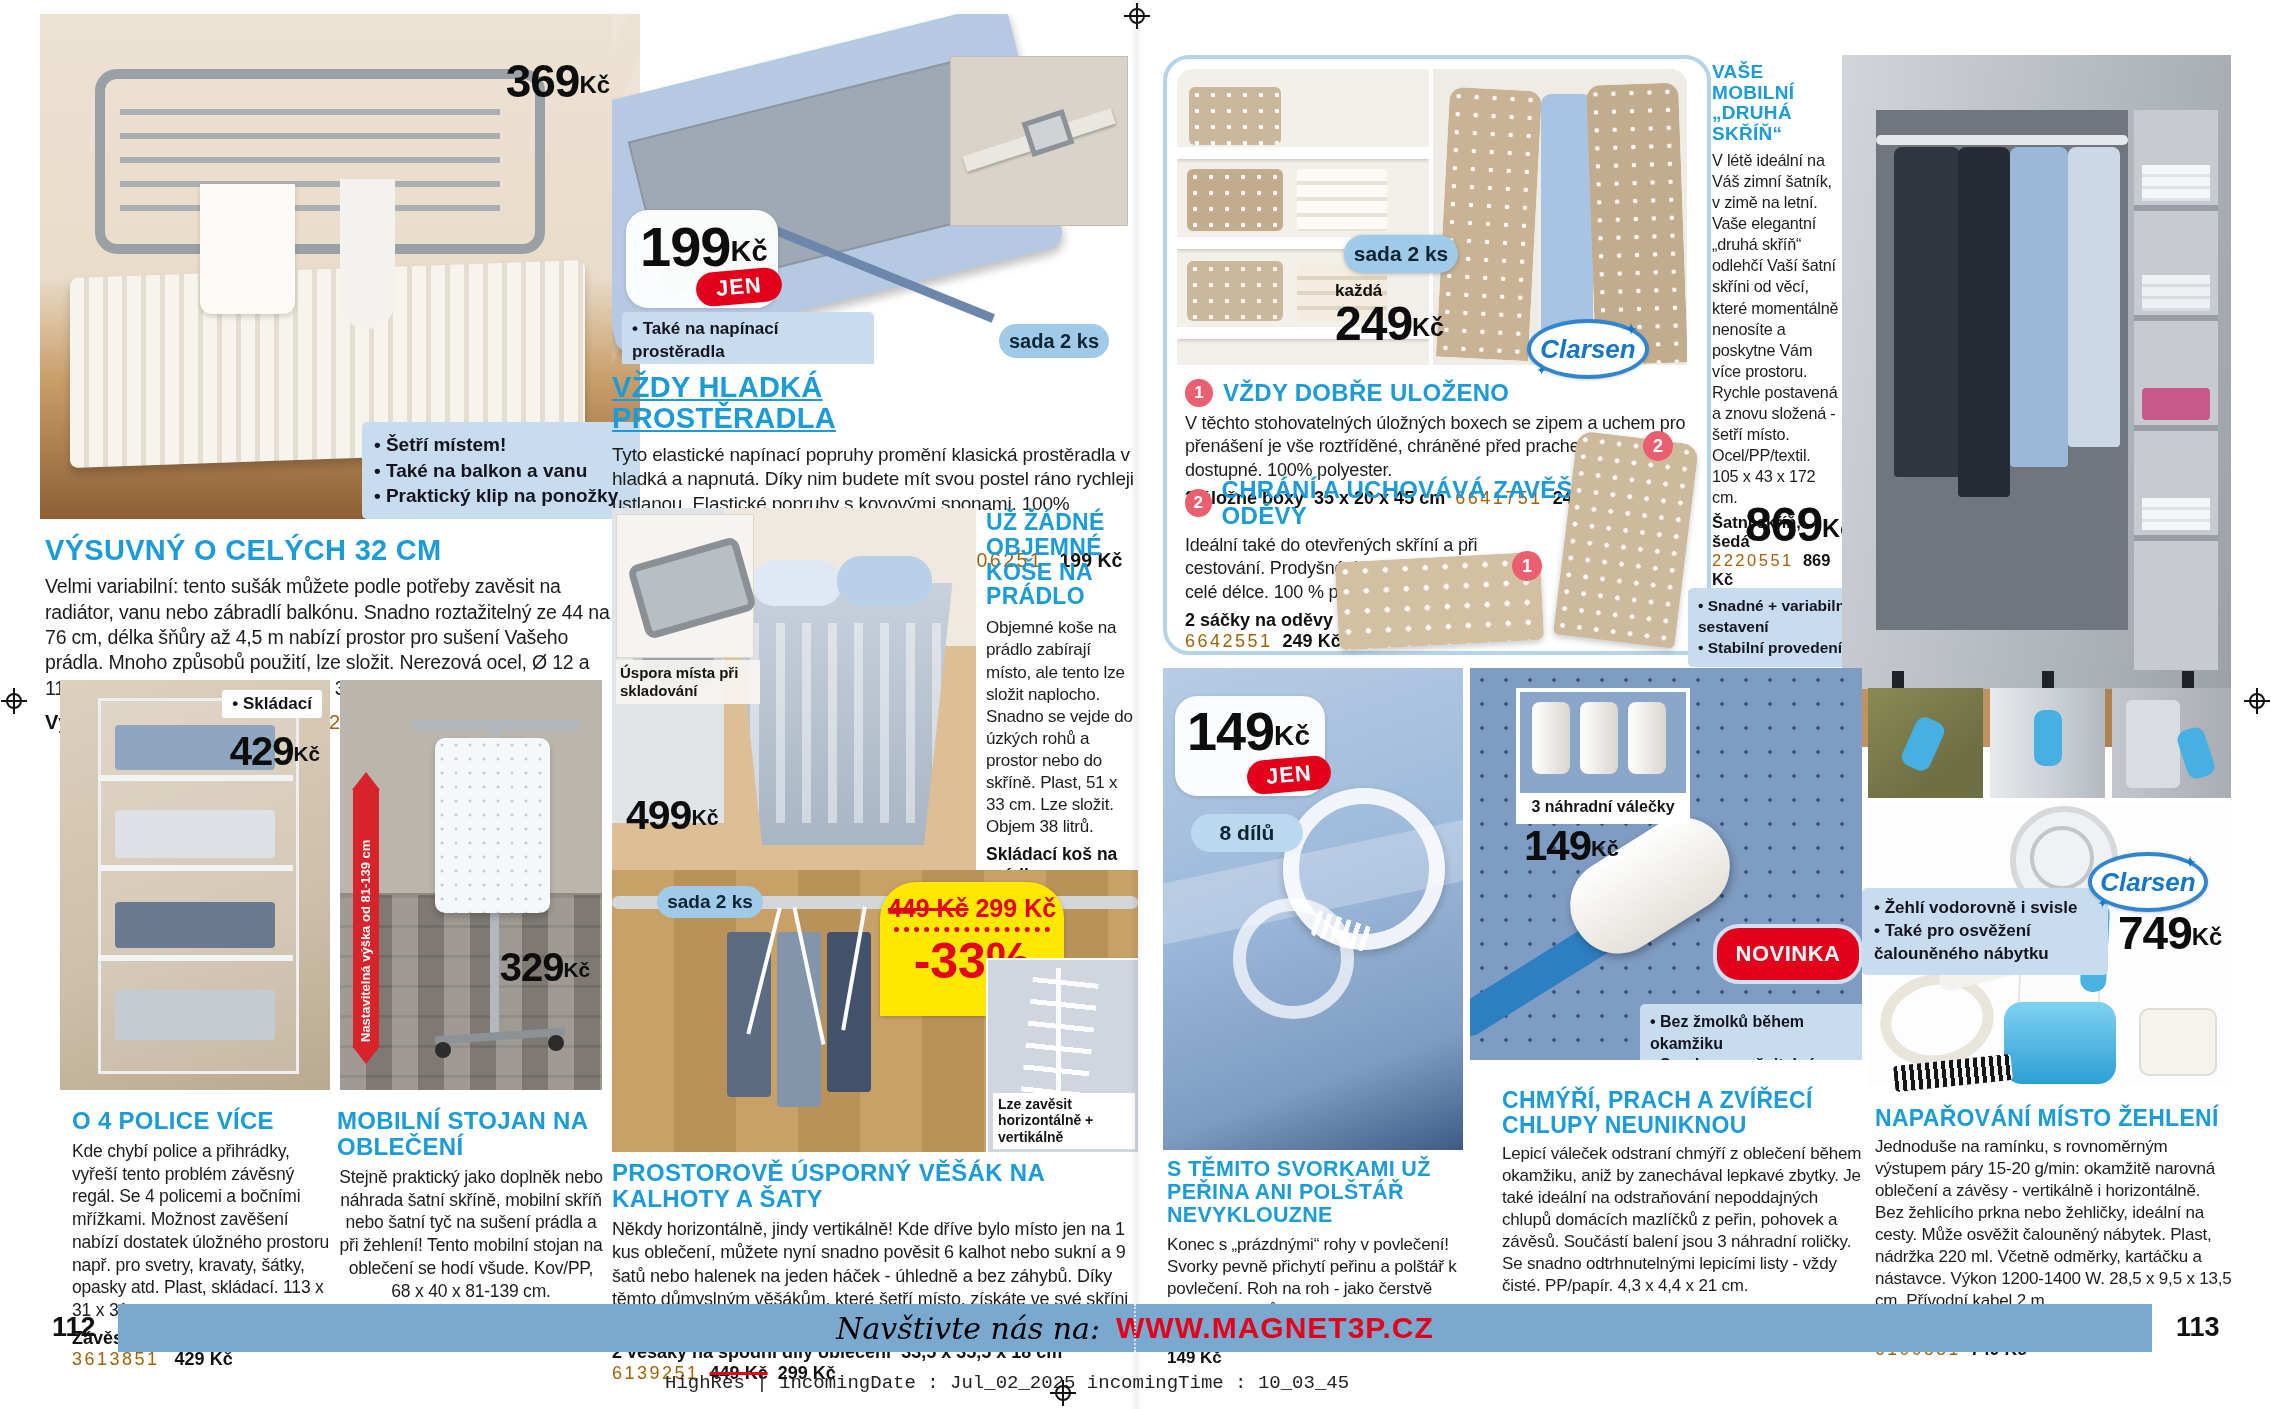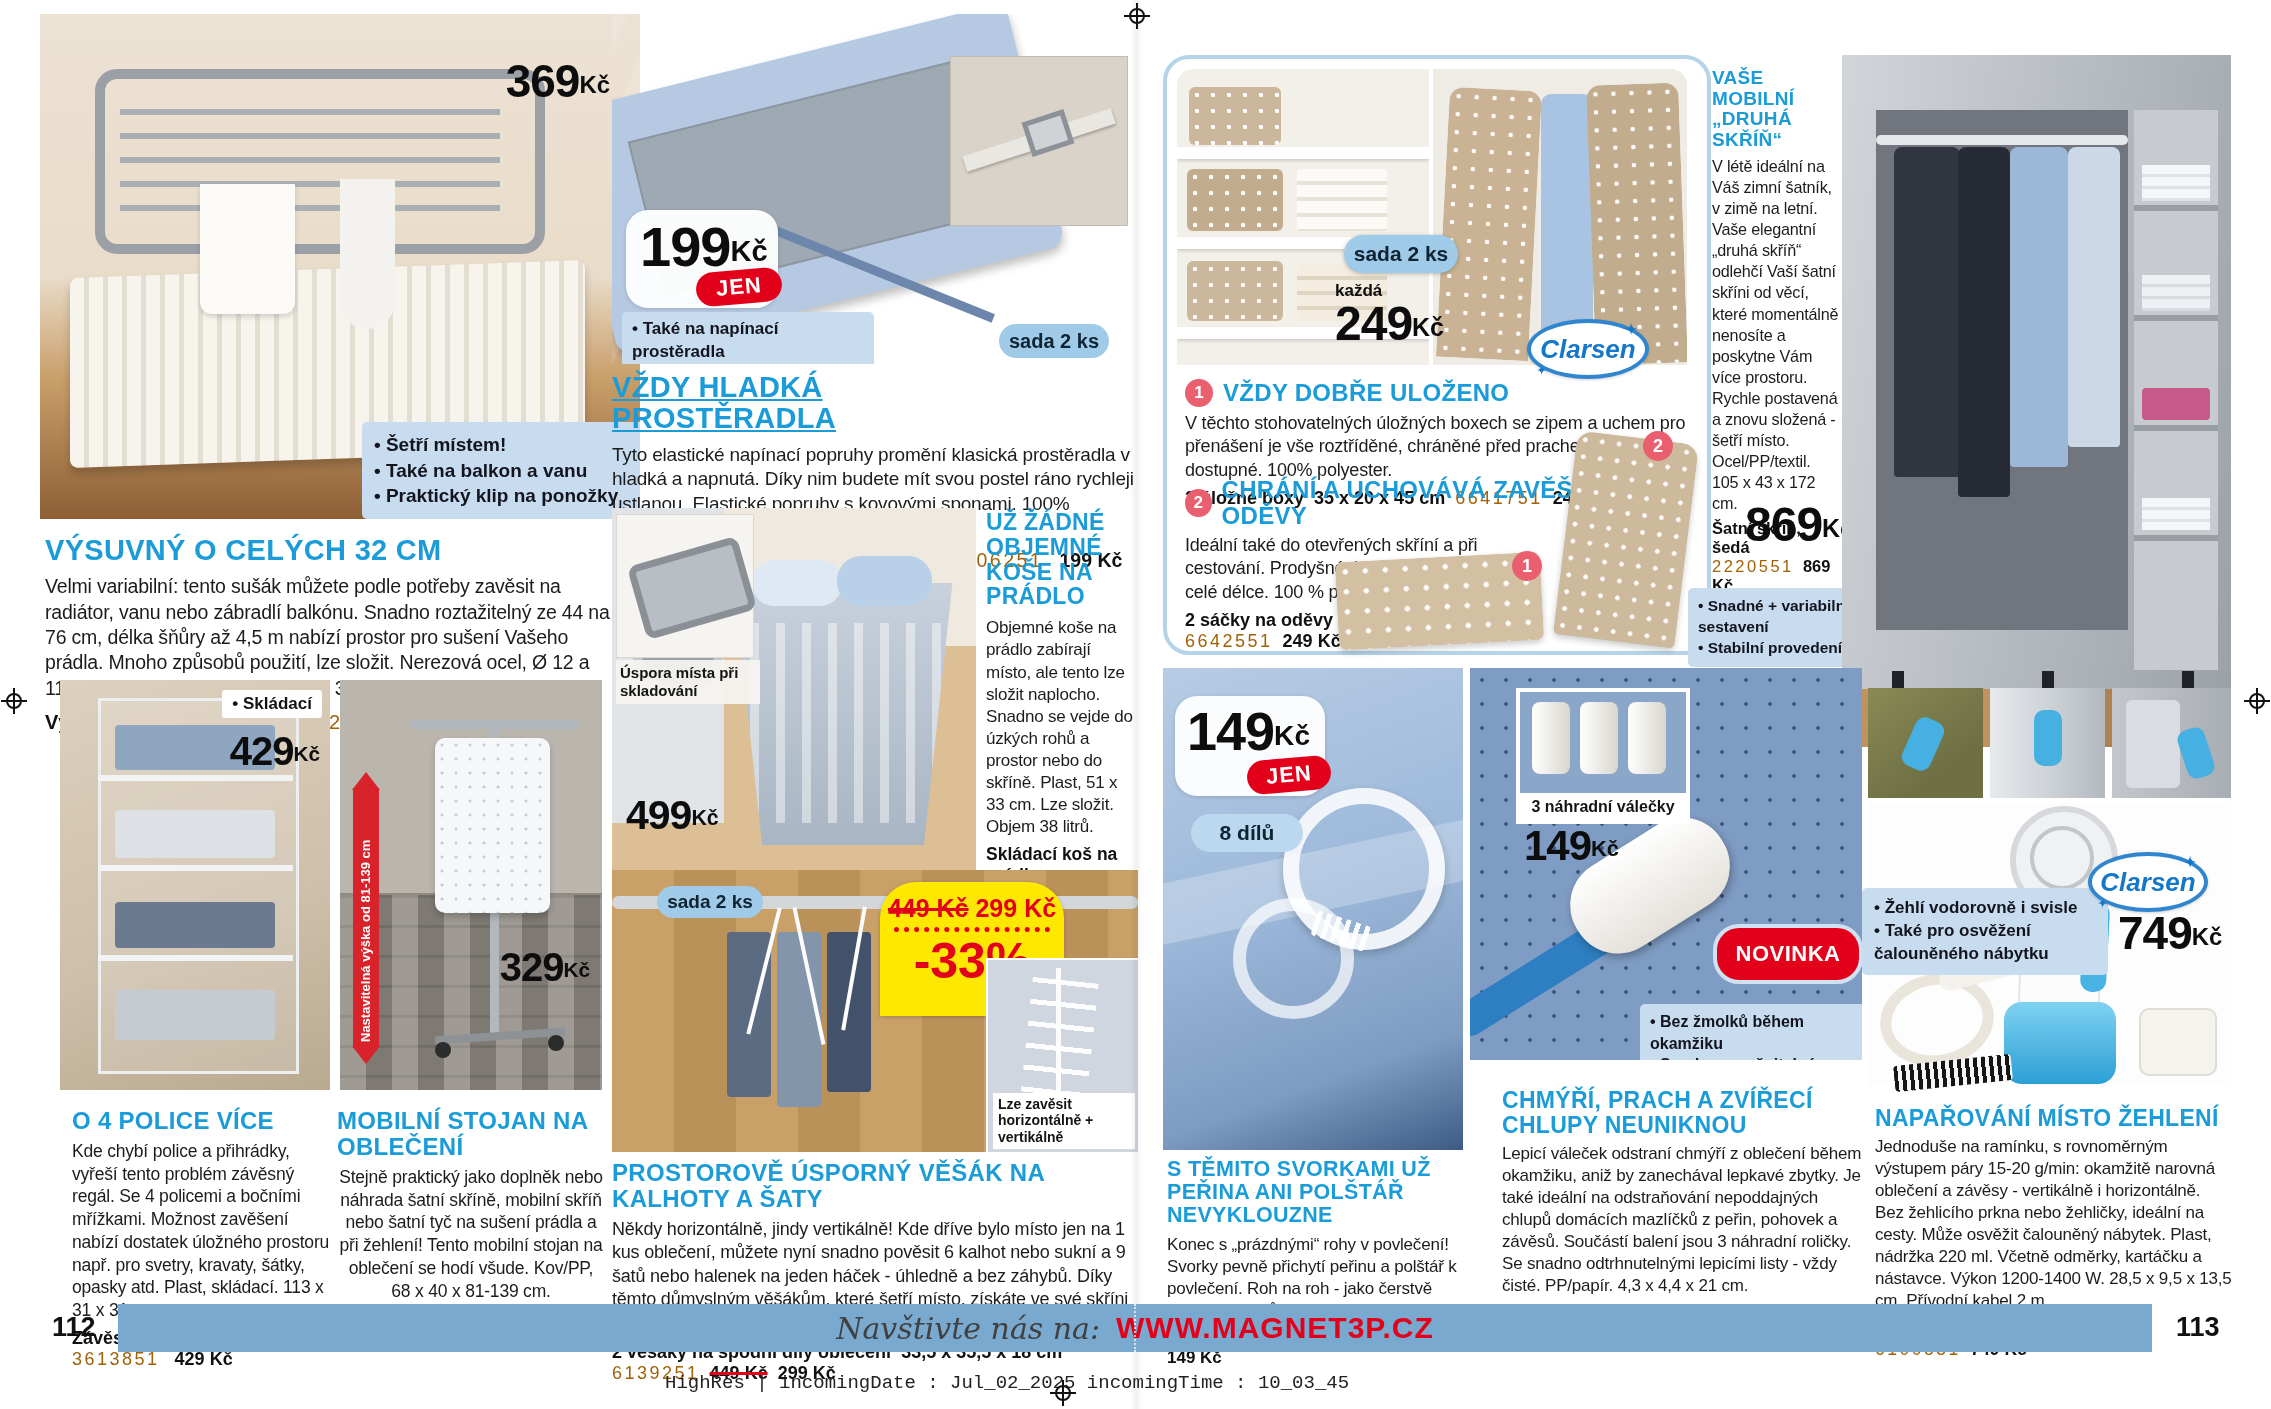--- a/index.html
+++ b/index.html
@@ -30,21 +30,21 @@
            font-style:italic;display:flex;align-items:center;justify-content:center;position:absolute;
            box-shadow:0 1px 3px rgba(0,0,0,.18);}
   .sparkle{position:absolute;color:#1577c8;font-style:normal;}
   .sale-badge{background:#ffe800;border-radius:36px 36px 36px 0;color:#e3001b;text-align:center;
               box-shadow:0 1px 4px rgba(0,0,0,.2);}
   .dotted-div{border-top:5px dotted #e3001b;margin:4px 14px;}
   .novinka{background:#e3001b;color:#fff;font-weight:bold;border:4px solid #cfe2f2;border-radius:26px;
            display:flex;align-items:center;justify-content:center;letter-spacing:.5px;}
   .vtext{writing-mode:vertical-rl;transform:rotate(180deg);color:#fff;font-weight:bold;}
   .footer-bar{background:#7aa9cf;}
-  .script-txt{font-family:"DejaVu Serif",serif;font-style:italic;color:#404040;}
+  .script-txt{font-family:"DejaVu Serif",serif;font-style:italic;color:#000000;}
   .mono{font-family:"Liberation Mono",monospace;}
   .caption{font-weight:bold;color:#141414;line-height:1.2;}
   .tri{width:0;height:0;position:absolute;}
   .regmark{position:absolute;width:26px;height:26px;}
 </style>
 </head>
 <body>
 
 <div class="page">
 
@@ -301,21 +301,21 @@
     <div class="abs" style="left:170px;top:498px;width:205px;height:88px;background:#d3bfa2;border-radius:8px;
                 background-image:radial-gradient(rgba(255,255,255,.95) 2.4px,transparent 3px);background-size:20px 20px;
                 box-shadow:0 3px 6px rgba(0,0,0,.2);transform:rotate(-3deg);"></div>
     <span class="numc abs" style="left:345px;top:492px;width:30px;height:30px;font-size:18px;">1</span>
     <div class="abs" style="left:398px;top:378px;width:122px;height:205px;background:#cdb99c;border-radius:16px 16px 6px 6px;
                 background-image:radial-gradient(rgba(255,255,255,.95) 2px,transparent 2.6px);background-size:17px 17px;
                 transform:rotate(7deg);box-shadow:0 3px 6px rgba(0,0,0,.2);"></div>
     <span class="numc abs" style="left:476px;top:372px;width:30px;height:30px;font-size:18px;">2</span>
   </div>
 
-  <div class="abs" style="left:1712px;top:68px;width:128px;">
+  <div class="abs" style="left:1712px;top:62px;width:128px;">
     <div class="h-blue" style="font-size:19px;">VAŠE MOBILNÍ „DRUHÁ SKŘÍŇ“</div>
     <div class="body-txt" style="font-size:16.2px;margin-top:6px;">V létě ideální na Váš zimní šatník, v zimě na letní. Vaše elegantní „druhá skříň“ odlehčí Vaší šatní skříni od věcí, které momentálně nenosíte a poskytne Vám více prostoru. Rychle postavená a znovu složená - šetří místo. Ocel/PP/textil. 105 x 43 x 172 cm.</div>
     <div class="order" style="font-size:16.5px;margin-top:5px;">
       <div class="oname">Šatní skříň, šedá</div>
       <span class="ocode">2220551</span>&nbsp;
       <span class="oprice">869 Kč</span>
     </div>
   </div>
 
   <div class="abs pricenum" style="left:1745px;top:502px;font-size:48px;">

